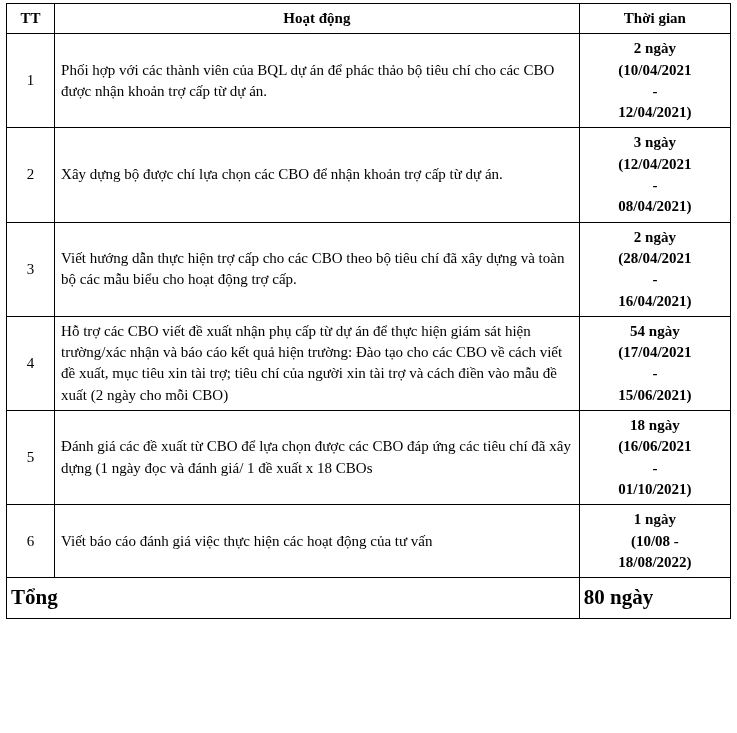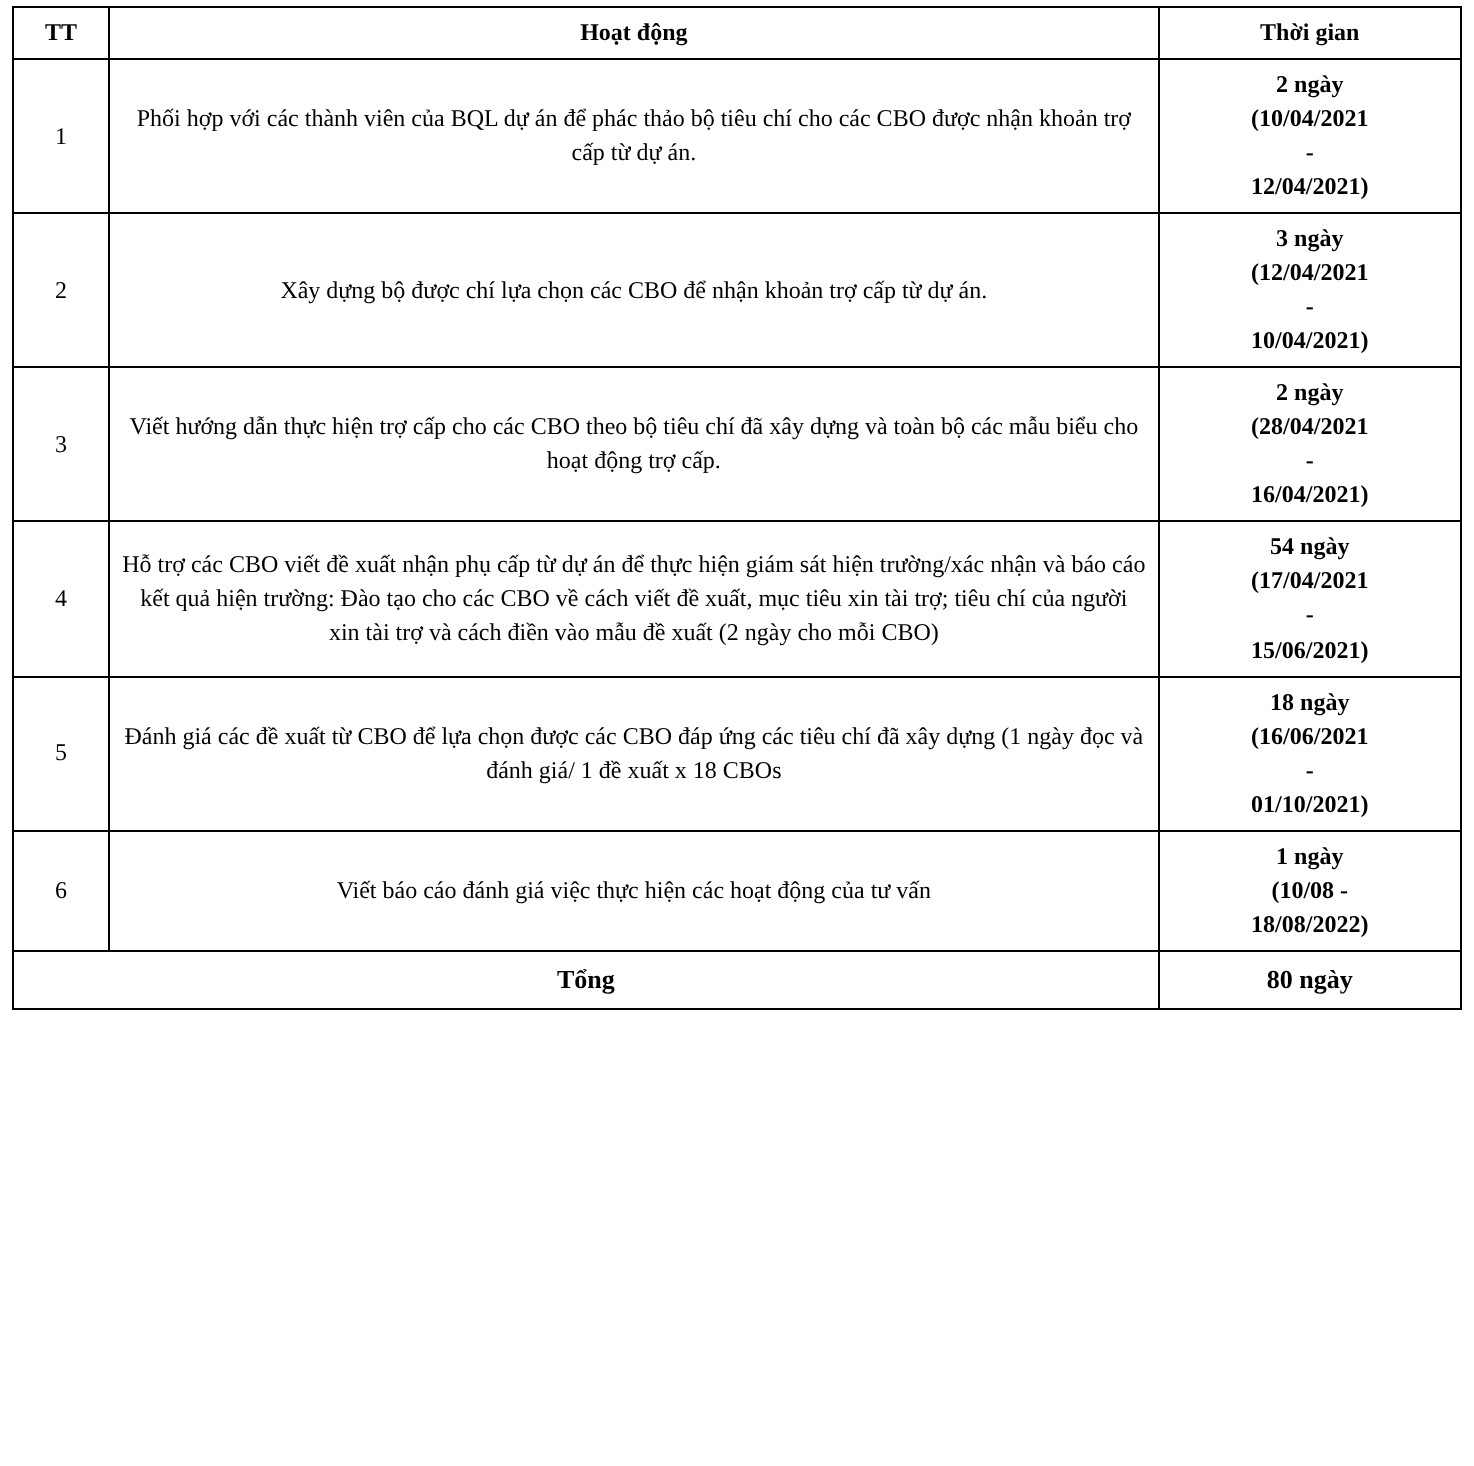--- a/index.html
+++ b/index.html
@@ -23,55 +23,55 @@
   table.schedule {
     border-collapse: collapse;
     table-layout: fixed;
     width: 725px;
     margin: 3px 6px 0 6px;
   }
   table.schedule td, table.schedule th {
     border: 1px solid #000000;
     vertical-align: middle;
     padding: 4px 6px;
-    font-size: 12px;
+    font-size: 15px;
     line-height: 1.42;
   }
   col.c-tt { width: 48px; }
   col.c-act { width: 524px; }
   col.c-time { width: 151px; }
 
   th.head {
     text-align: center;
     font-weight: bold;
     font-size: 17.5px;
     padding: 5px 4px;
   }
   td.num {
     text-align: center;
     font-size: 17.5px;
   }
   td.activity {
-    text-align: center;
+    text-align: left;
     padding-left: 9px;
     padding-right: 8px;
   }
   td.time {
     text-align: center;
     font-size: 17.5px;
     line-height: 1.5;
     padding-left: 2px;
     padding-right: 2px;
     font-weight: bold;
   }
   td.time .line { display: block; }
   tr.total td {
-    text-align: center;
+    text-align: left;
     font-weight: bold;
-    font-size: 13px;
+    font-size: 21px;
     padding: 5px 4px;
     margin-left: 46px;
   }
   .r1 .activity, .r1 .num { padding-top: 6px; padding-bottom: 6px; }
 </style>
 </head>
 <body>
 
 <div class="page">
   <table class="schedule">
@@ -98,21 +98,21 @@
           <span class="line">12/04/2021)</span>
         </td>
       </tr>
       <tr>
         <td class="num">2</td>
         <td class="activity">Xây dựng bộ được chí lựa chọn các CBO để nhận khoản trợ cấp từ dự án.</td>
         <td class="time">
           <span class="line">3 ngày</span>
           <span class="line">(12/04/2021</span>
           <span class="line">-</span>
-          <span class="line">10/04/2021)</span>
+          <span class="line">08/04/2021)</span>
         </td>
       </tr>
       <tr>
         <td class="num">3</td>
         <td class="activity">Viết hướng dẫn thực hiện trợ cấp cho các CBO theo bộ tiêu chí đã xây dựng và toàn bộ các mẫu biểu cho hoạt động trợ cấp.</td>
         <td class="time">
           <span class="line">2 ngày</span>
           <span class="line">(28/04/2021</span>
           <span class="line">-</span>
           <span class="line">16/04/2021)</span>

